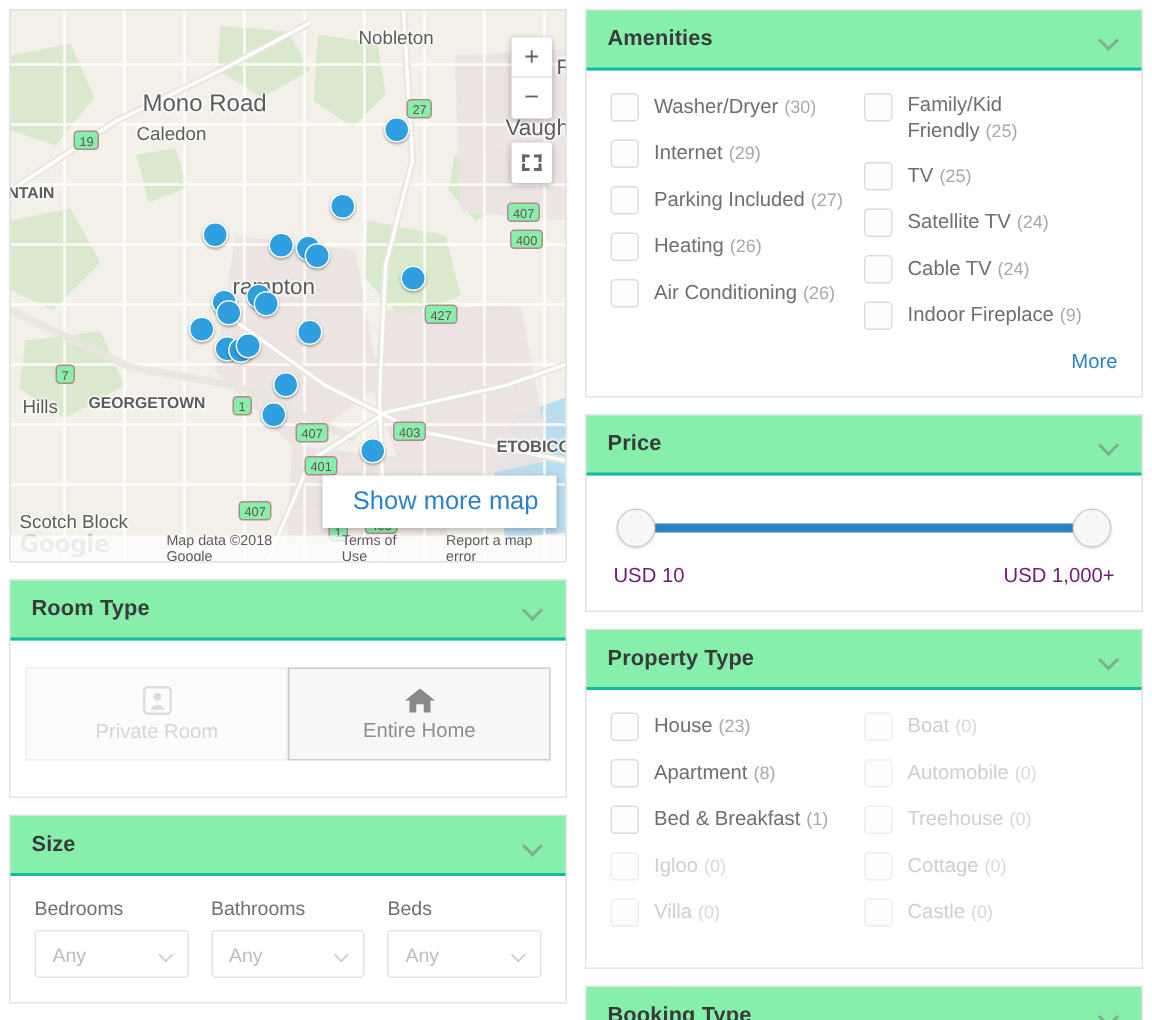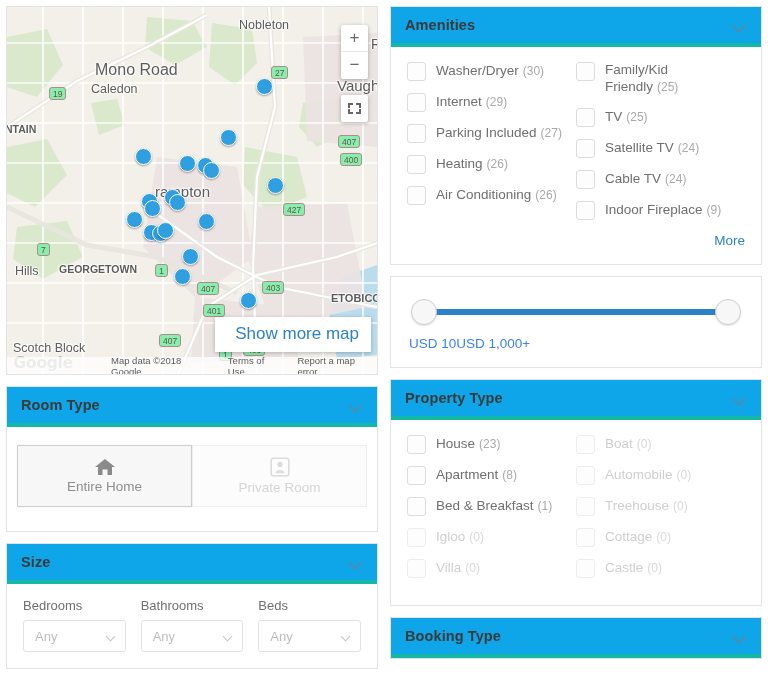--- a/index.html
+++ b/index.html
@@ -21,22 +21,22 @@
   .col-right { width: 372px; }
 
   
   .card {
     background: #fff;
     border: 1px solid #e3e3e3;
     margin-bottom: 11px;
   }
   .card-head {
     height: 40px;
-    background: #0ea5e9;
-    border-bottom: 4px solid #14b8a6;
+    background: #86efac;
+    border-bottom: 2px solid #14b8a6;
     display: flex; align-items: center;
     padding: 0 14px;
     justify-content: space-between;
   }
   .card-title {
     font-size: 14.5px;
     font-weight: bold;
     color: #3a3a3a;
     letter-spacing: .1px;
   }
@@ -211,22 +211,22 @@
     width: 26px; height: 26px;
     border-radius: 50%;
     background: #f7f7f7;
     border: 1px solid #cfcfcf;
     box-shadow: 0 1px 2px rgba(0,0,0,.12);
     cursor: pointer;
   }
   .handle.left { left: 0; }
   .handle.right { right: 0; }
   .price-labels {
-    display: flex; 
-    color: #3b82f6;
+    display: flex; justify-content: space-between;
+    color: #701a75;
     font-size: 13.5px;
     margin-top: 9px;
     padding: 0 2px;
   }
 
   
   .roomtype-row { display: flex; padding: 18px 10px 24px 10px; }
   .rt-btn {
     flex: 1;
     height: 62px;
@@ -397,37 +397,37 @@
         <span>Report a map error</span>
       </div>
     </div>
 
     <div class="card">
       <div class="card-head">
         <span class="card-title">Room Type</span>
         <span class="chev"></span>
       </div>
       <div class="roomtype-row">
-        <div class="rt-btn active">
-          <span class="icon-home">
-            <svg viewBox="0 0 22 18" width="22" height="18">
-              <path d="M11 1 L21 9 L18 9 L18 17 L13.5 17 L13.5 11.5 L8.5 11.5 L8.5 17 L4 17 L4 9 L1 9 Z" fill="#8a8a8a"></path>
-            </svg>
-          </span>
-          <span class="rt-label">Entire Home</span>
-        </div>
         <div class="rt-btn inactive">
           <span class="icon-person">
             <svg viewBox="0 0 20 20" width="20" height="20">
               <rect x="1.2" y="1.2" width="17.6" height="17.6" rx="2.4" fill="none" stroke="#dcdcdc" stroke-width="1.6"></rect>
               <circle cx="10" cy="7.4" r="2.6" fill="#dcdcdc"></circle>
               <path d="M5.3 16.2 a4.9 4.4 0 0 1 9.4 0 Z" fill="#dcdcdc"></path>
             </svg>
           </span>
           <span class="rt-label">Private Room</span>
+        </div>
+        <div class="rt-btn active">
+          <span class="icon-home">
+            <svg viewBox="0 0 22 18" width="22" height="18">
+              <path d="M11 1 L21 9 L18 9 L18 17 L13.5 17 L13.5 11.5 L8.5 11.5 L8.5 17 L4 17 L4 9 L1 9 Z" fill="#8a8a8a"></path>
+            </svg>
+          </span>
+          <span class="rt-label">Entire Home</span>
         </div>
       </div>
     </div>
 
     <div class="card">
       <div class="card-head">
         <span class="card-title">Size</span>
         <span class="chev"></span>
       </div>
       <div class="card-body">
@@ -511,20 +511,24 @@
                 <span class="cb-box"></span>
                 <span class="cb-lbl"><span>Indoor Fireplace</span><span class="cnt">(9)</span></span>
               </div>
             </div>
         </div>
         <div class="more-link">More</div>
       </div>
     </div>
 
     <div class="card">
+      <div class="card-head">
+        <span class="card-title">Price</span>
+        <span class="chev"></span>
+      </div>
       <div class="card-body">
         <div class="slider-wrap">
           <div class="slider-track"></div>
           <div class="handle left"></div>
           <div class="handle right"></div>
         </div>
         <div class="price-labels">
           <span>USD 10</span>
           <span>USD 1,000+</span>
         </div>

